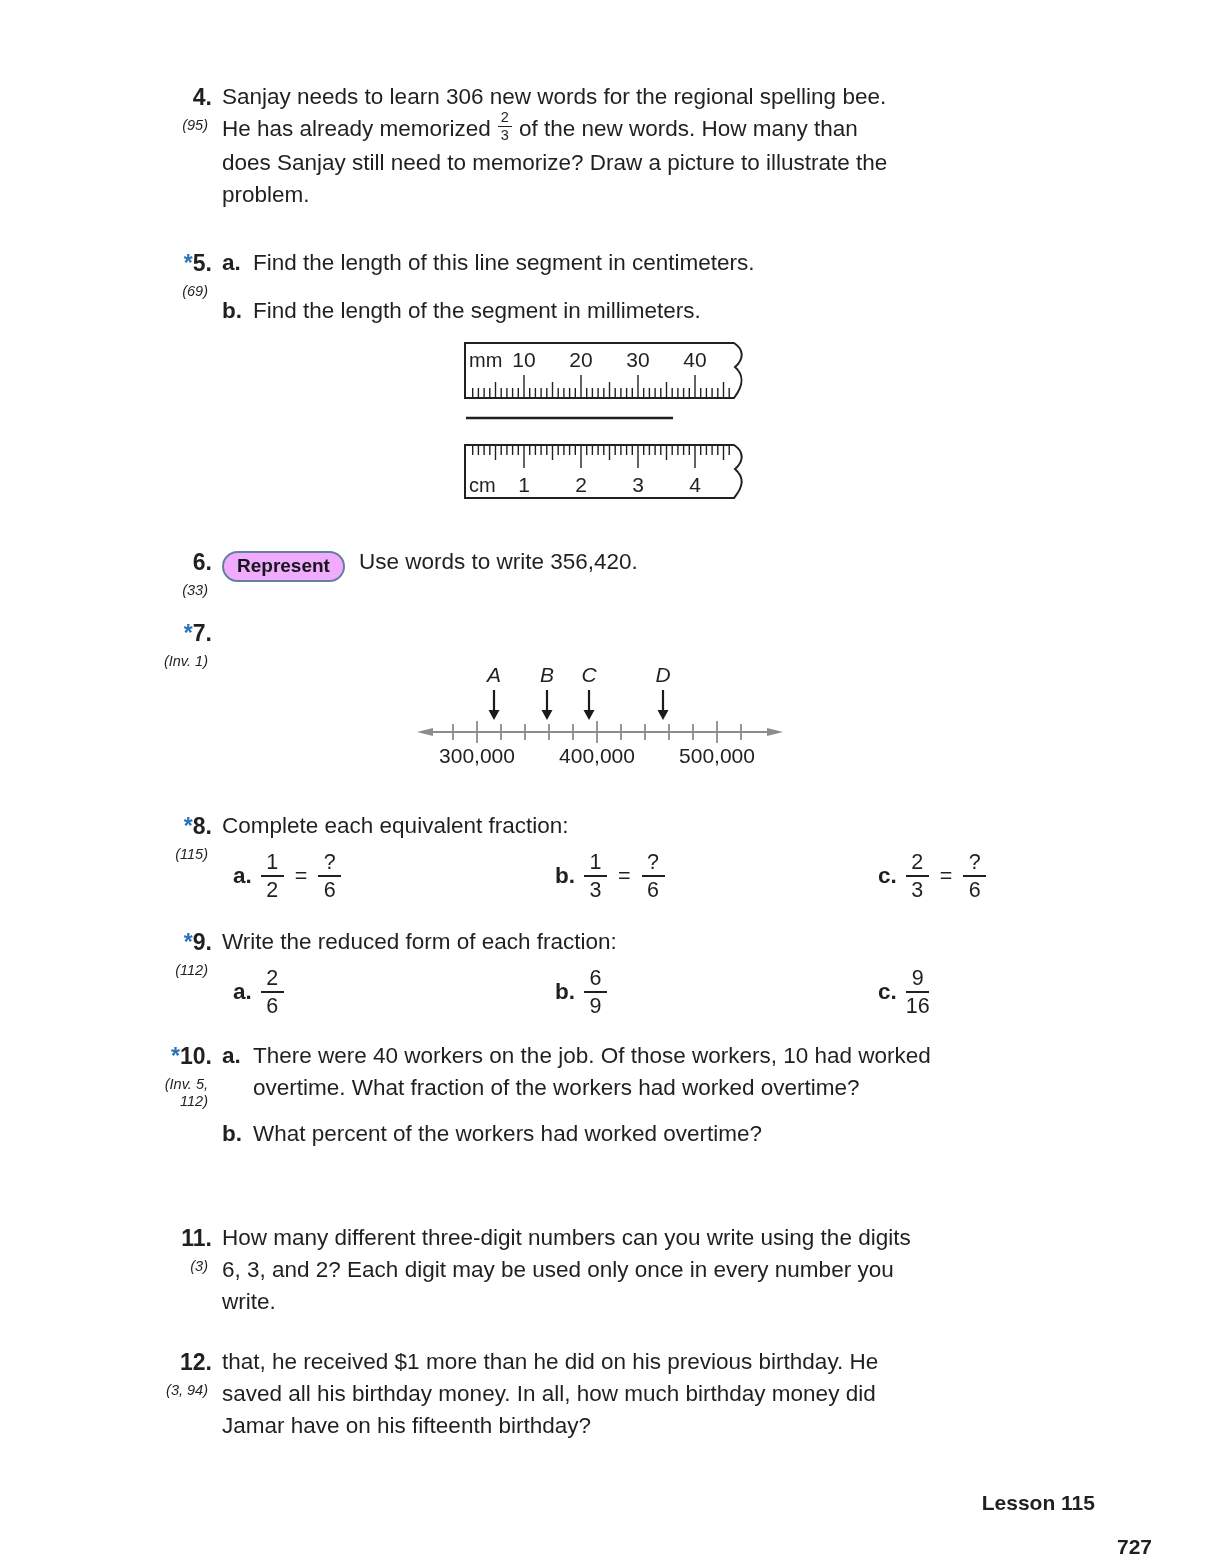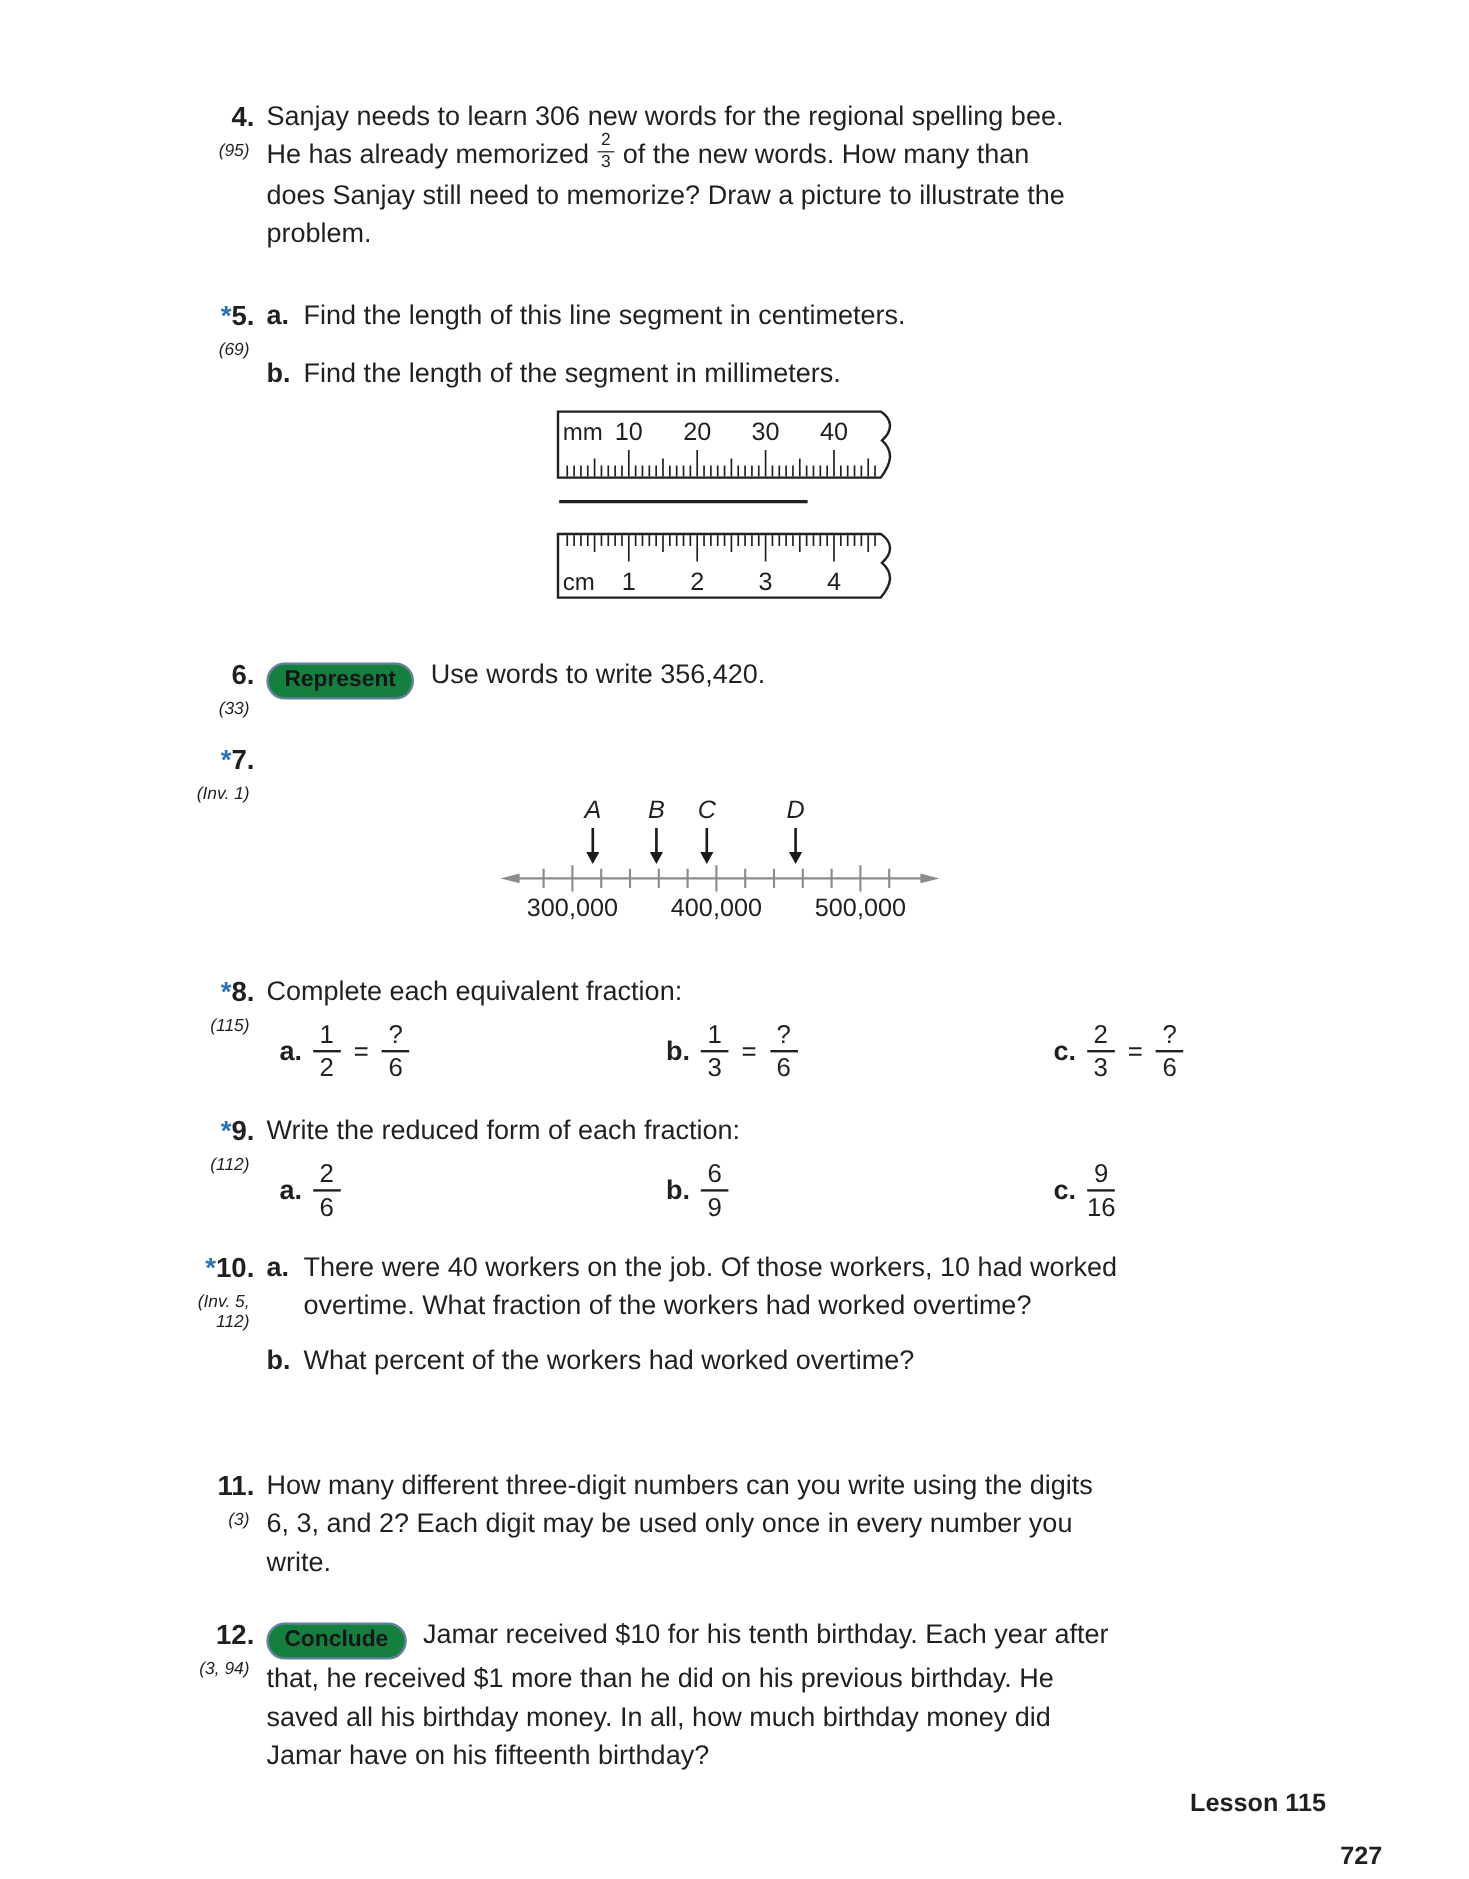--- a/index.html
+++ b/index.html
@@ -11,37 +11,37 @@
   .pnum{position:absolute;left:0;top:0;width:212px;text-align:right;line-height:32px;}
   .pnum .num{font-weight:bold;font-size:23px;}
   .pnum .star{font-weight:bold;font-size:23px;color:#2b72b6;}
   .pnum .ref{font-size:14.5px;font-style:italic;line-height:17px;padding-right:4px;margin-top:1px;text-align:right;}
   .ptext{margin-left:222px;font-size:22.5px;line-height:32px;white-space:nowrap;}
   .ptext .line{white-space:nowrap;}
   .sub{display:flex;margin-top:0;}
   .sublabel{font-weight:bold;width:31px;flex:0 0 31px;}
   .gapb{margin-top:16px;}
   .badge{
-    display:inline-block;background:#15803d;border:2px solid #64809f;border-radius:16px;
+    display:inline-block;background:#f0abfc;border:2px solid #64809f;border-radius:16px;
     padding:2px 13px 3px 13px;font-size:19px;font-weight:bold;color:#14161c;
     margin-right:14px;vertical-align:-3px;line-height:1.15;
   }
   .frac{display:inline-flex;flex-direction:column;align-items:center;line-height:1.12;font-size:21.5px;}
   .frac .fn{border-bottom:2px solid #231f20;padding:0 3px 1px 3px;min-width:17px;text-align:center;}
   .frac .fd{padding-top:1px;min-width:17px;text-align:center;}
   .frac.inline{font-size:14.5px;vertical-align:middle;margin:0 7px;transform:translateY(-3px);line-height:1.1;}
   .frac.inline .fn{border-bottom:1.5px solid #231f20;padding:0 2px 0 2px;min-width:10px;}
   .frac.inline .fd{min-width:10px;}
   .fracrow{position:relative;height:62px;margin-top:8px;}
   .fracgroup{position:absolute;top:0;display:flex;align-items:center;gap:9px;}
   .fracgroup .lbl{font-weight:bold;font-size:22.5px;}
   .eq{font-size:21.5px;margin:0 2px;}
   .diagram{position:absolute;}
   svg text{font-family:"Liberation Sans",sans-serif;fill:#231f20;}
-  .footer{position:absolute;top:1491px;right:72px;display:flex;gap:12px;font-size:21px;}
+  .footer{position:absolute;top:1491px;right:72px;display:flex;gap:22px;font-size:21px;}
   .footer .lesson{font-weight:bold;}
   .footer .pageno{font-weight:bold;margin-top:44px;}
 </style>
 </head>
 <body>
 
 <div class="page">
 
   <div class="problem" style="top:81px">
     <div class="pnum">
@@ -366,21 +366,20 @@
       <div class="line">write.</div>
     </div>
   </div>
 
   <div class="problem" style="top:1346px">
     <div class="pnum">
       <span class="num">12.</span>
       <div class="ref">(3, 94)</div>
     </div>
     <div class="ptext">
-      <div class="line"><span class="badge">Conclude</span><span>Jamar received $10 for his tenth birthday. Each year after</span></div>
       <div class="line">that, he received $1 more than he did on his previous birthday. He</div>
       <div class="line">saved all his birthday money. In all, how much birthday money did</div>
       <div class="line">Jamar have on his fifteenth birthday?</div>
     </div>
   </div>
 
   <div class="footer">
     <span class="lesson">Lesson 115</span>
     <span class="pageno">727</span>
   </div>

